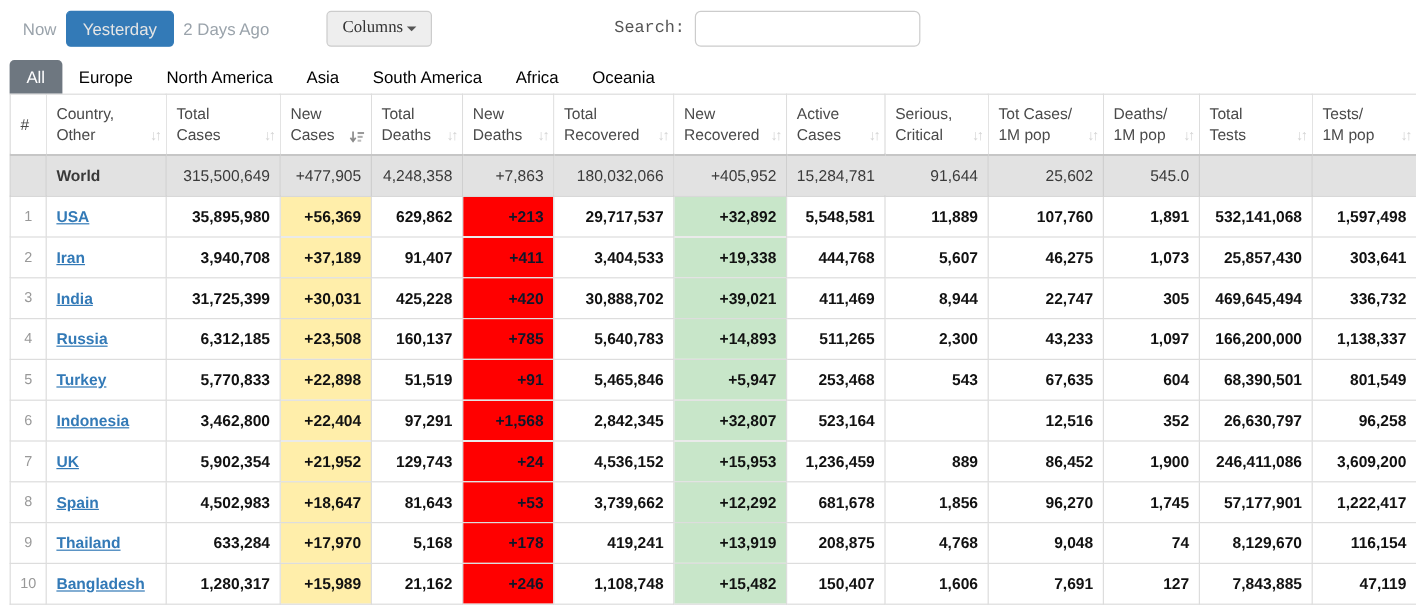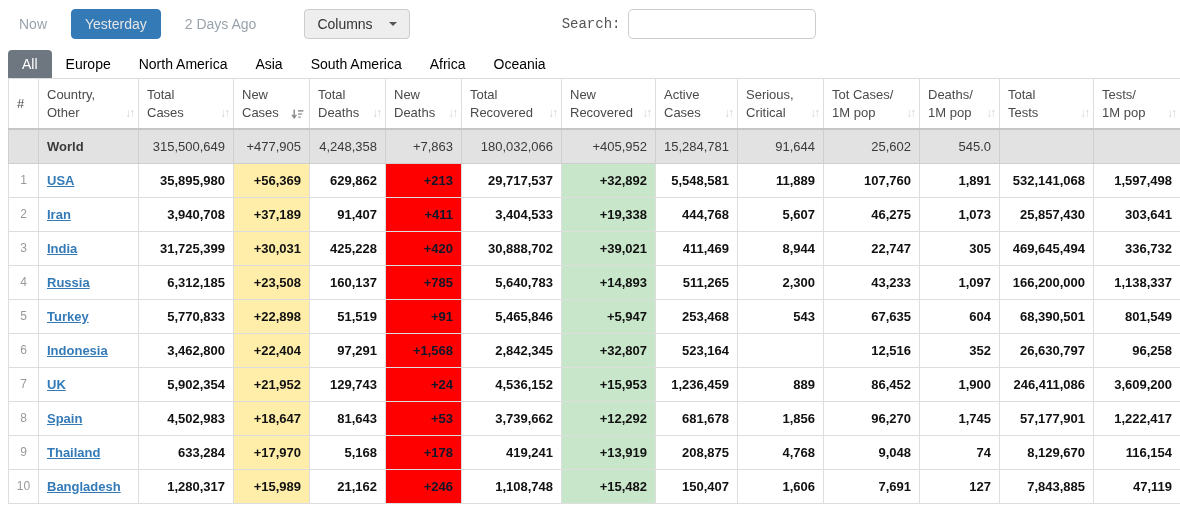--- a/index.html
+++ b/index.html
@@ -8,24 +8,24 @@
     --world-row-bg:#E2E2E2; --active-tab-bg:#6E7780; --border:#DDDDDD;
   }
   *{box-sizing:border-box;}
   html,body{margin:0;padding:0;}
   body{
     width:1180px;height:508px;overflow:hidden;background:#fff;
     font-family:"Liberation Sans","DejaVu Sans",sans-serif;color:#333;
   }
   
   .toolbar{display:flex;align-items:center;padding:9px 0 10px 15px;height:48px;}
-  .view-buttons{display:flex;align-items:center;gap:20px;}
+  .view-buttons{display:flex;align-items:center;gap:4px;}
   .btn-text{background:none;border:none;font-size:14px;color:#9aa3ab;cursor:pointer;padding:6px 4px;font-family:inherit;}
   .btn-primary{background:var(--accent);color:#e5e5e5;border:1px solid var(--accent);border-radius:4px;font-size:14px;padding:6px 13px;cursor:pointer;font-family:inherit;}
-  .btn-default{background:#eee;color:#333;border:1px solid #ccc;border-radius:4px;font-size:14px;padding:6px 12px;margin-left:44px;cursor:pointer;font-family:Liberation Sans, sans-serif;display:inline-flex;align-items:center;gap:16px;}
+  .btn-default{background:#eee;color:#333;border:1px solid #ccc;border-radius:4px;font-size:14px;padding:6px 12px;margin-left:44px;cursor:pointer;font-family:Liberation Serif, serif;display:inline-flex;align-items:center;gap:3px;}
   .caret{width:0;height:0;border-left:4px solid transparent;border-right:4px solid transparent;border-top:4px solid #555;display:inline-block;}
   .search-wrap{display:flex;align-items:center;margin-left:152px;gap:8px;}
   .search-wrap label{font-size:14px;color:#555;font-family:Liberation Mono, monospace;}
   .search-wrap input{width:188px;height:30px;border:1px solid #ccc;border-radius:5px;font-size:14px;padding:4px 8px;font-family:inherit;outline:none;}
   
   .tabs{display:flex;align-items:flex-end;padding-left:8px;height:30px;}
   .tab{font-size:14px;color:#000000;padding:6px 14px;cursor:pointer;white-space:nowrap;}
   .tab.active{background:var(--active-tab-bg);color:#fff;border-radius:4px 4px 0 0;}
   
   table{border-collapse:collapse;table-layout:fixed;margin-left:8px;width:1172px;font-size:13px;}

